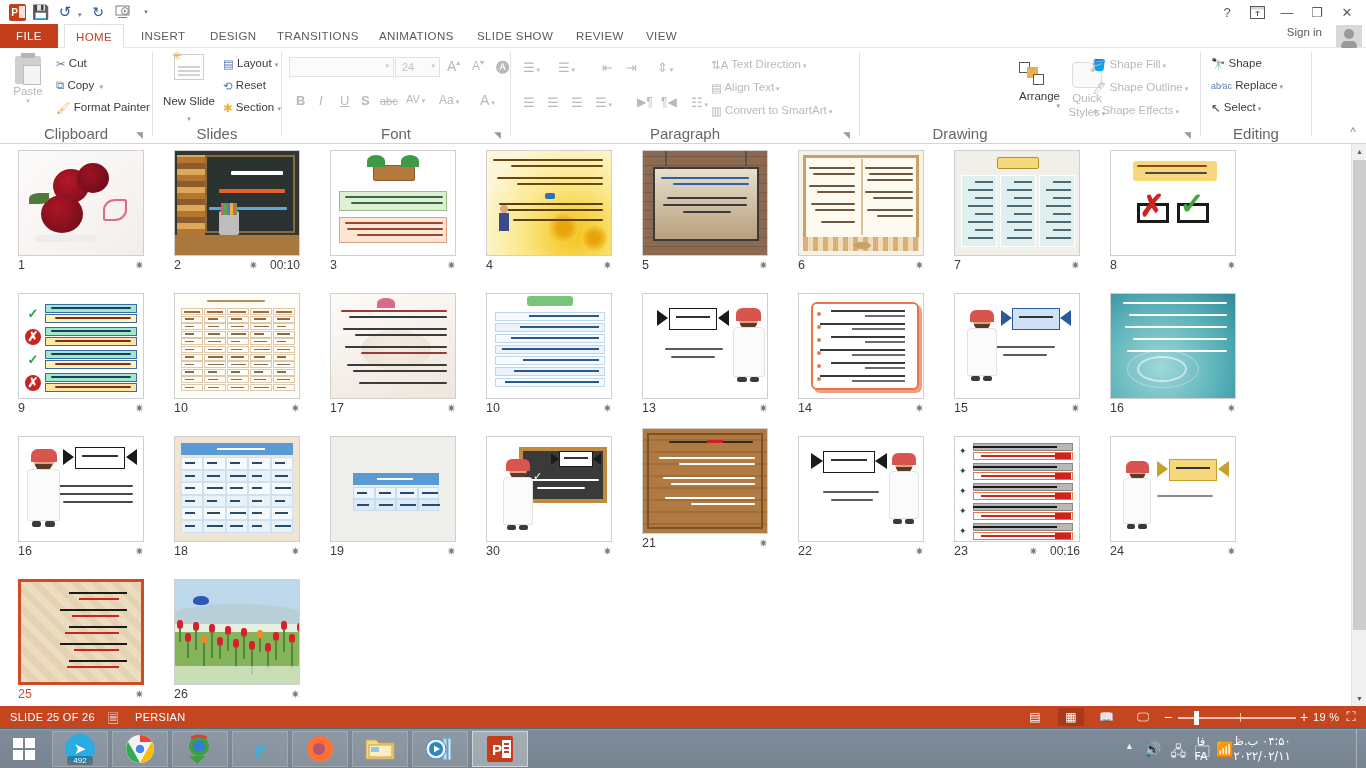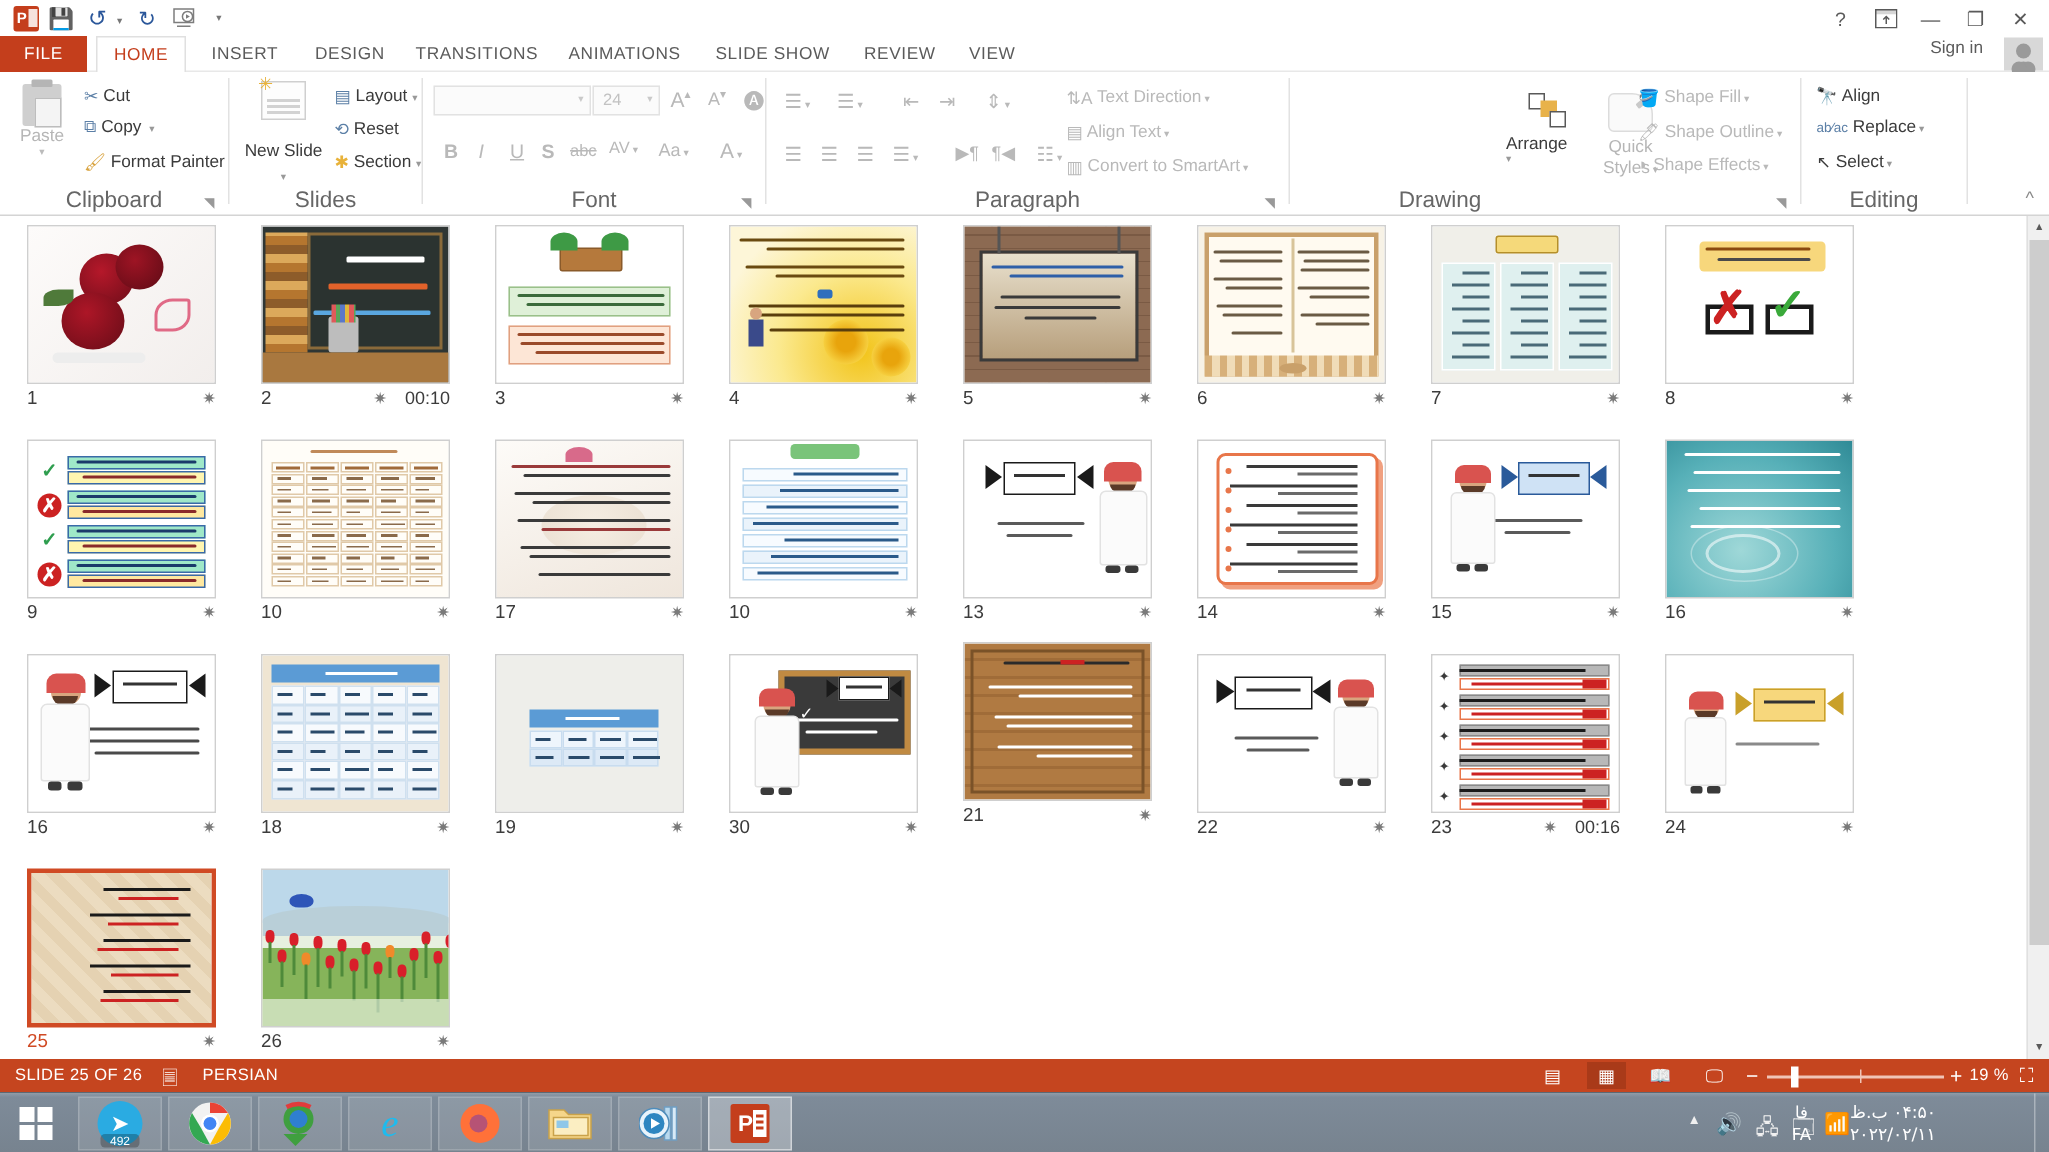--- a/index.html
+++ b/index.html
@@ -410,21 +410,21 @@
       <span class="ico">▥</span>
       <span>Convert to SmartArt</span><span style="font-size:7px;"> ▾</span>
     </div>
     <div class="gname">Paragraph</div>
     <div class="dlg" style="right:6px;">◥</div>
   </div>
   <div class="rsep" style="left:859px;"></div>
 
   <div class="rgroup" style="left:860px;width:340px;">
 
-    <div style="position:absolute;left:144px;top:14px;width:56px;text-align:left;font-size:11.5px;color:#3b3b3b;">
+    <div style="position:absolute;left:144px;top:14px;width:56px;text-align:right;font-size:11.5px;color:#3b3b3b;">
       <div class="arrange-ico">
           <i class="ar1"></i>
           <i class="ar2"></i>
           <i class="ar3"></i>
         </div>
       <div style="margin-top:4px;">Arrange</div>
       <div style="font-size:7px;color:#999;">▾</div>
     </div>
     <div style="position:absolute;left:200px;top:14px;width:54px;text-align:center;font-size:11.5px;color:#b6b6b6;line-height:14px;">
       <div class="quick-ico"></div>
@@ -444,21 +444,21 @@
       <span>Shape Effects</span><span style="font-size:7px;"> ▾</span>
     </div>
     <div class="gname" style="left:0;width:200px;">Drawing</div>
     <div class="dlg" style="right:6px;">◥</div>
   </div>
   <div class="rsep" style="left:1200px;"></div>
 
   <div class="rgroup" style="left:1201px;width:110px;">
     <div class="cmd" style="left:10px;top:9px;">
       <span class="ico">🔭</span>
-      <span>Align</span>
+      <span>Shape</span>
     </div>
     <div class="cmd" style="left:10px;top:31px;">
       <span class="ico" style="font-size:9px;color:#5b7fa6;">ab⁄ac</span>
       <span>Replace</span><span style="font-size:7px;color:#999;"> ▾</span>
     </div>
     <div class="cmd" style="left:10px;top:53px;">
       <span class="ico">↖</span>
       <span>Select</span><span style="font-size:7px;color:#999;"> ▾</span>
     </div>
     <div class="gname">Editing</div>

